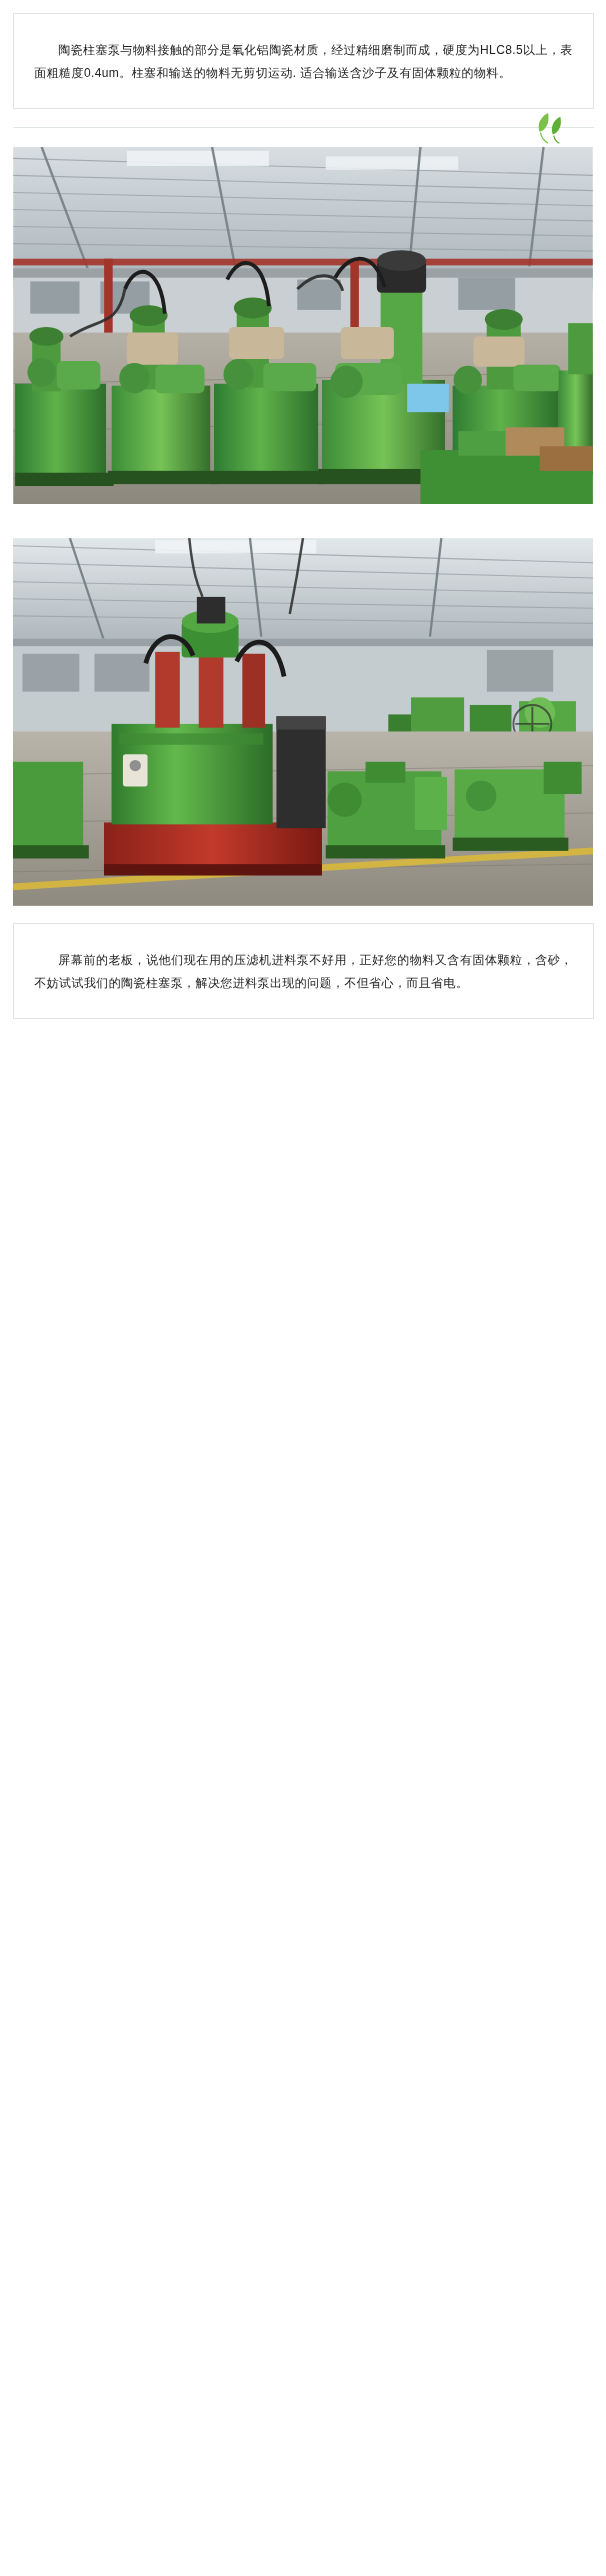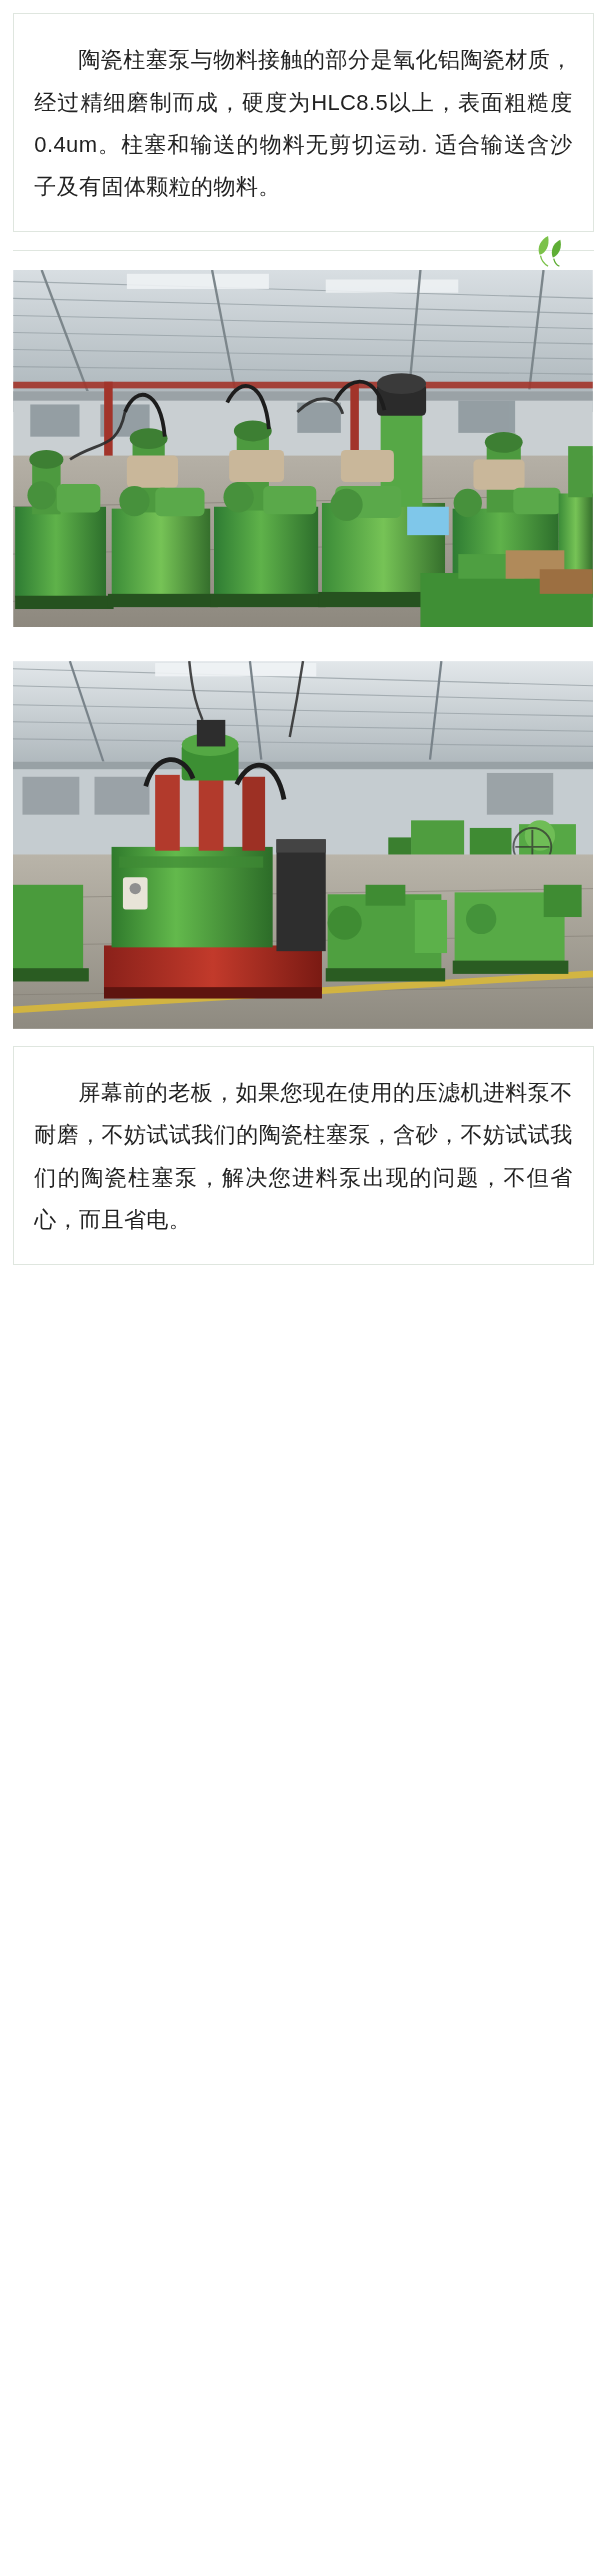--- a/index.html
+++ b/index.html
@@ -34,21 +34,21 @@
     position: absolute;
     top: 0;
     bottom: 0;
     width: 0.9px;
     background: #dfe6df;
   }
   .text-card::before { left: 0; }
   .text-card::after  { right: 0; }
 
   .paragraph {
-    font-size: 22px;
+    font-size: 12px;
     line-height: 1.92;
     color: #222222;
     letter-spacing: 0.4px;
     text-align: justify;
     text-indent: 2em;
     margin: 0;
     font-family: "Liberation Sans", "DejaVu Sans", sans-serif;
   }
 
   
@@ -381,18 +381,18 @@
           <path d="M186 0 C190 40, 196 52, 200 62"></path>
           <path d="M306 0 C300 40, 296 60, 292 80"></path>
         </g>
       </svg>
     </div>
   </div>
 
   <div class="gap-md"></div>
 
   <div class="text-card">
-    <p class="paragraph">屏幕前的老板，如果您现在使用的压滤机进料泵不耐磨，不妨试试我们的陶瓷柱塞泵，含砂，不妨试试我们的陶瓷柱塞泵，解决您进料泵出现的问题，不但省心，而且省电。</p>
+    <p class="paragraph">屏幕前的老板，说他们现在用的压滤机进料泵不好用，正好您的物料又含有固体颗粒，含砂，不妨试试我们的陶瓷柱塞泵，解决您进料泵出现的问题，不但省心，而且省电。</p>
   </div>
 
   <div class="gap-sm"></div>
 </div>
 
 
 </body></html>

